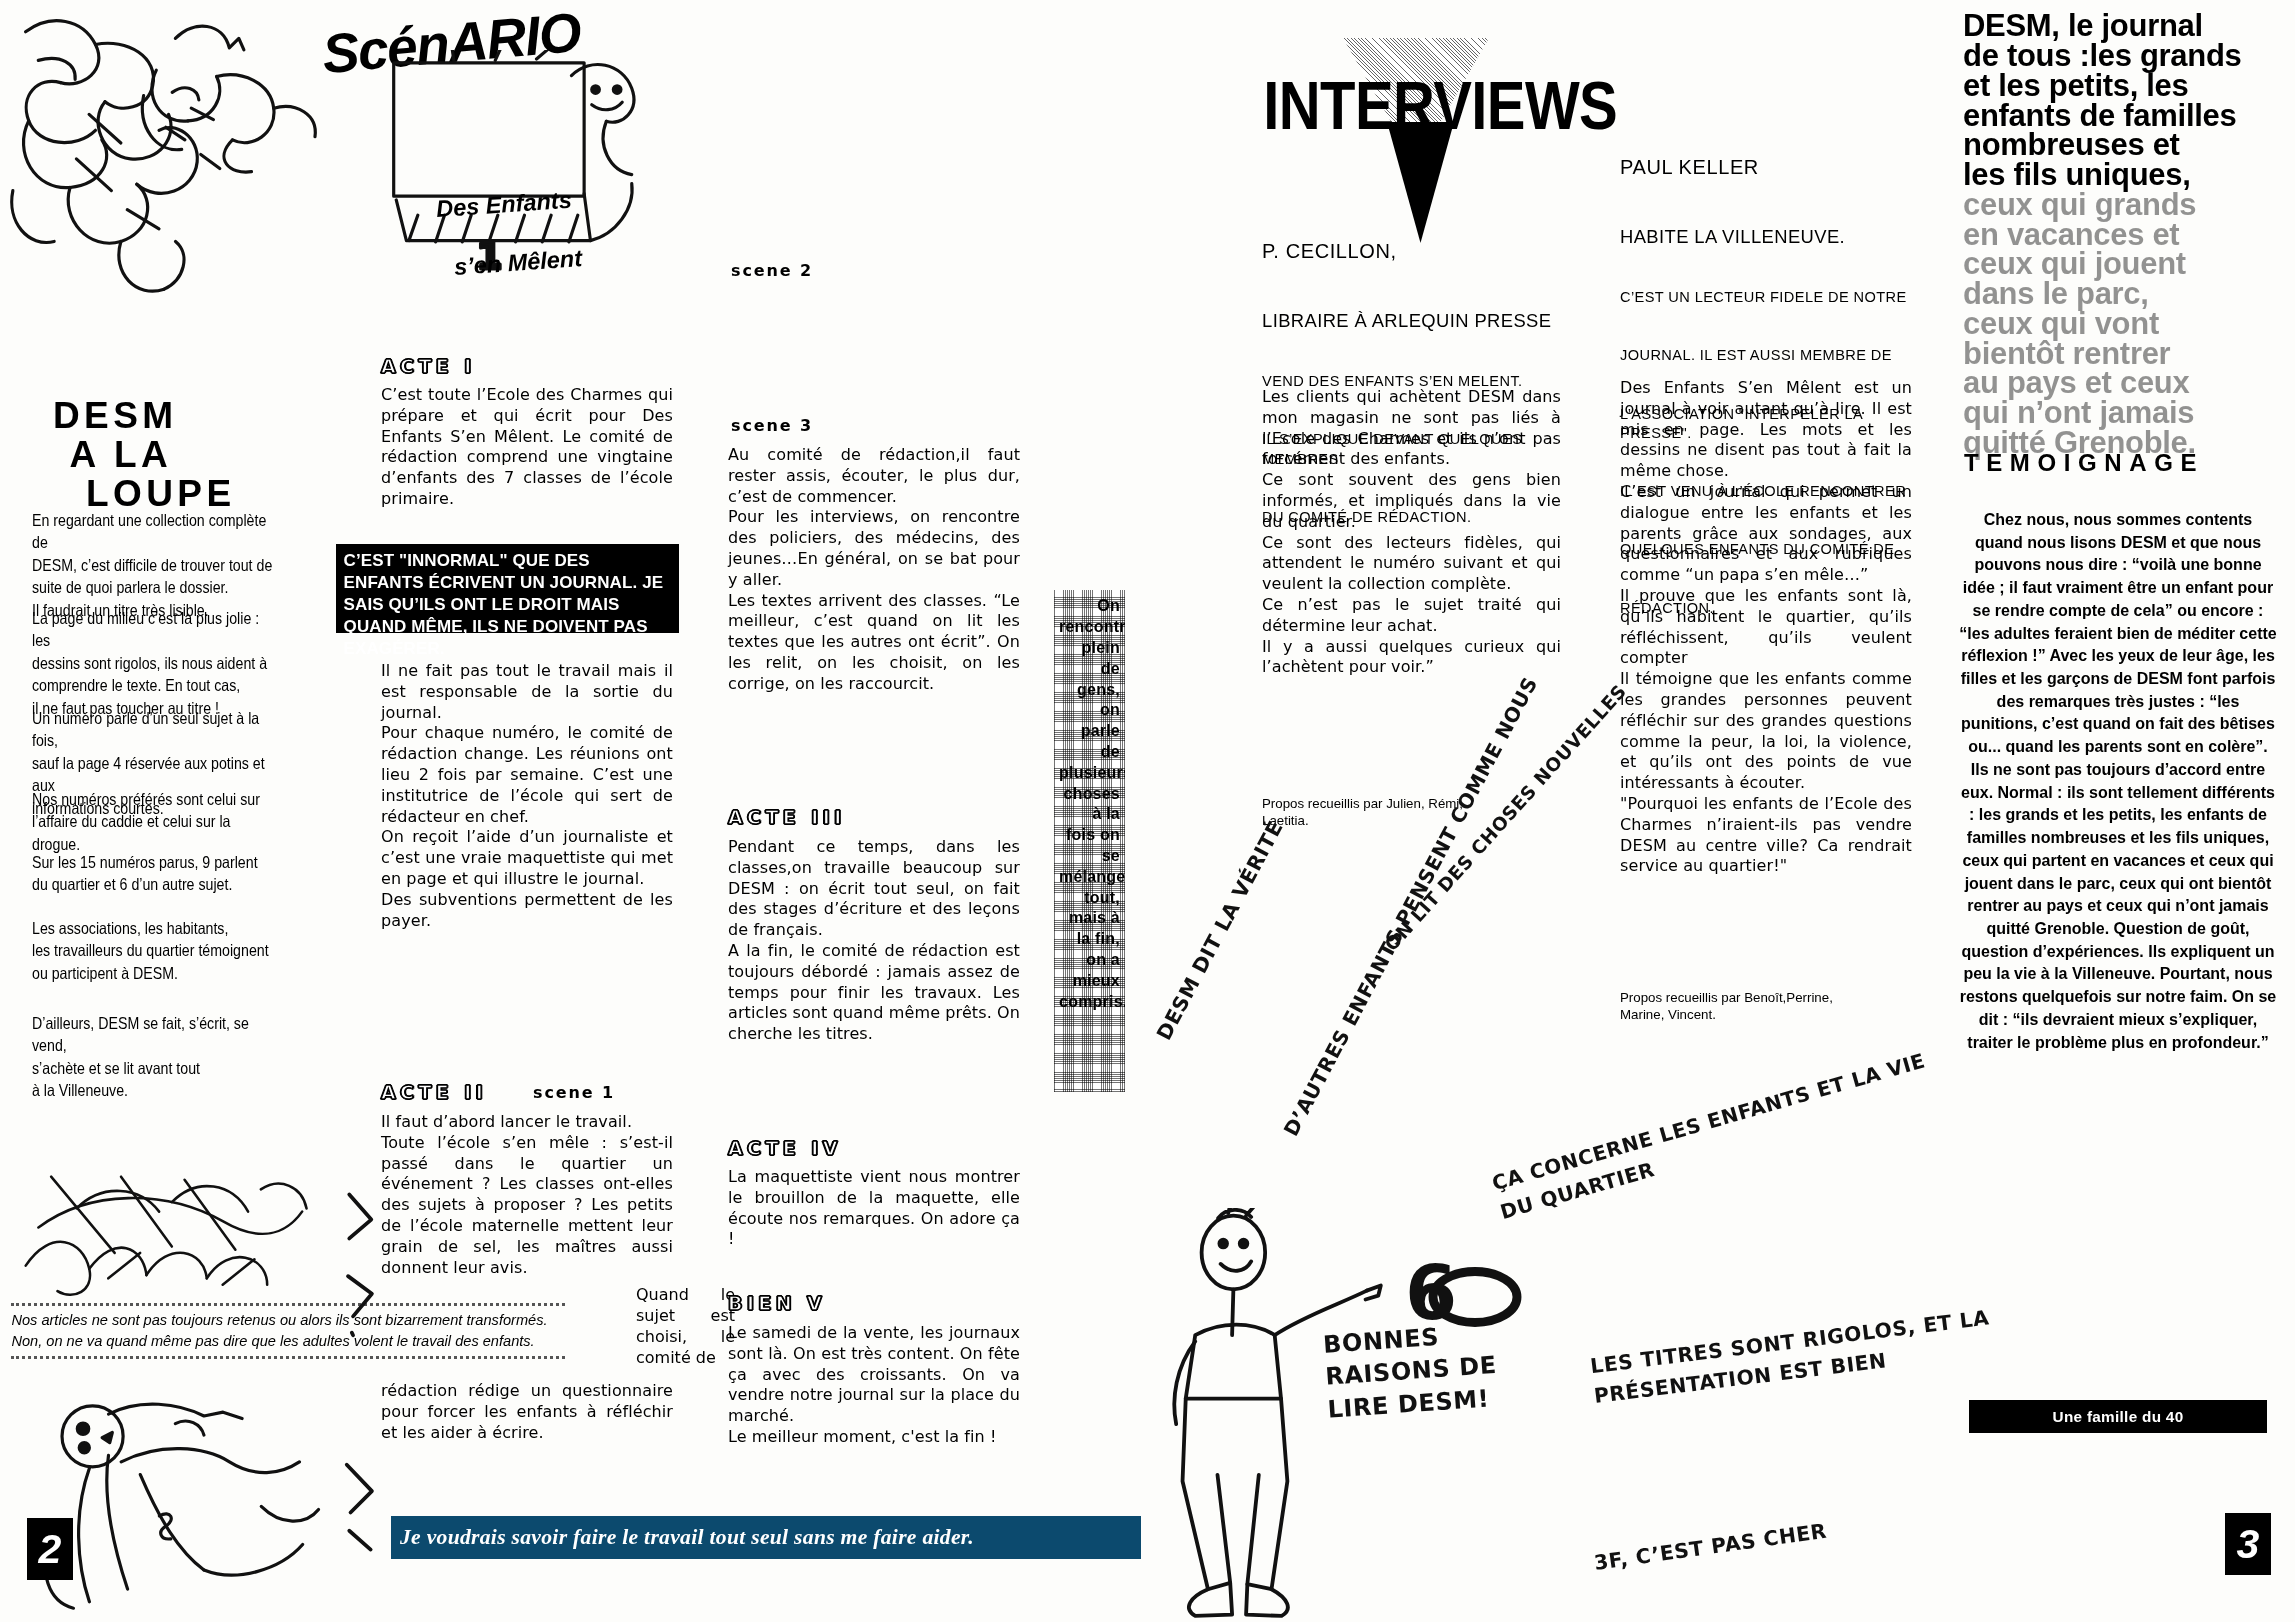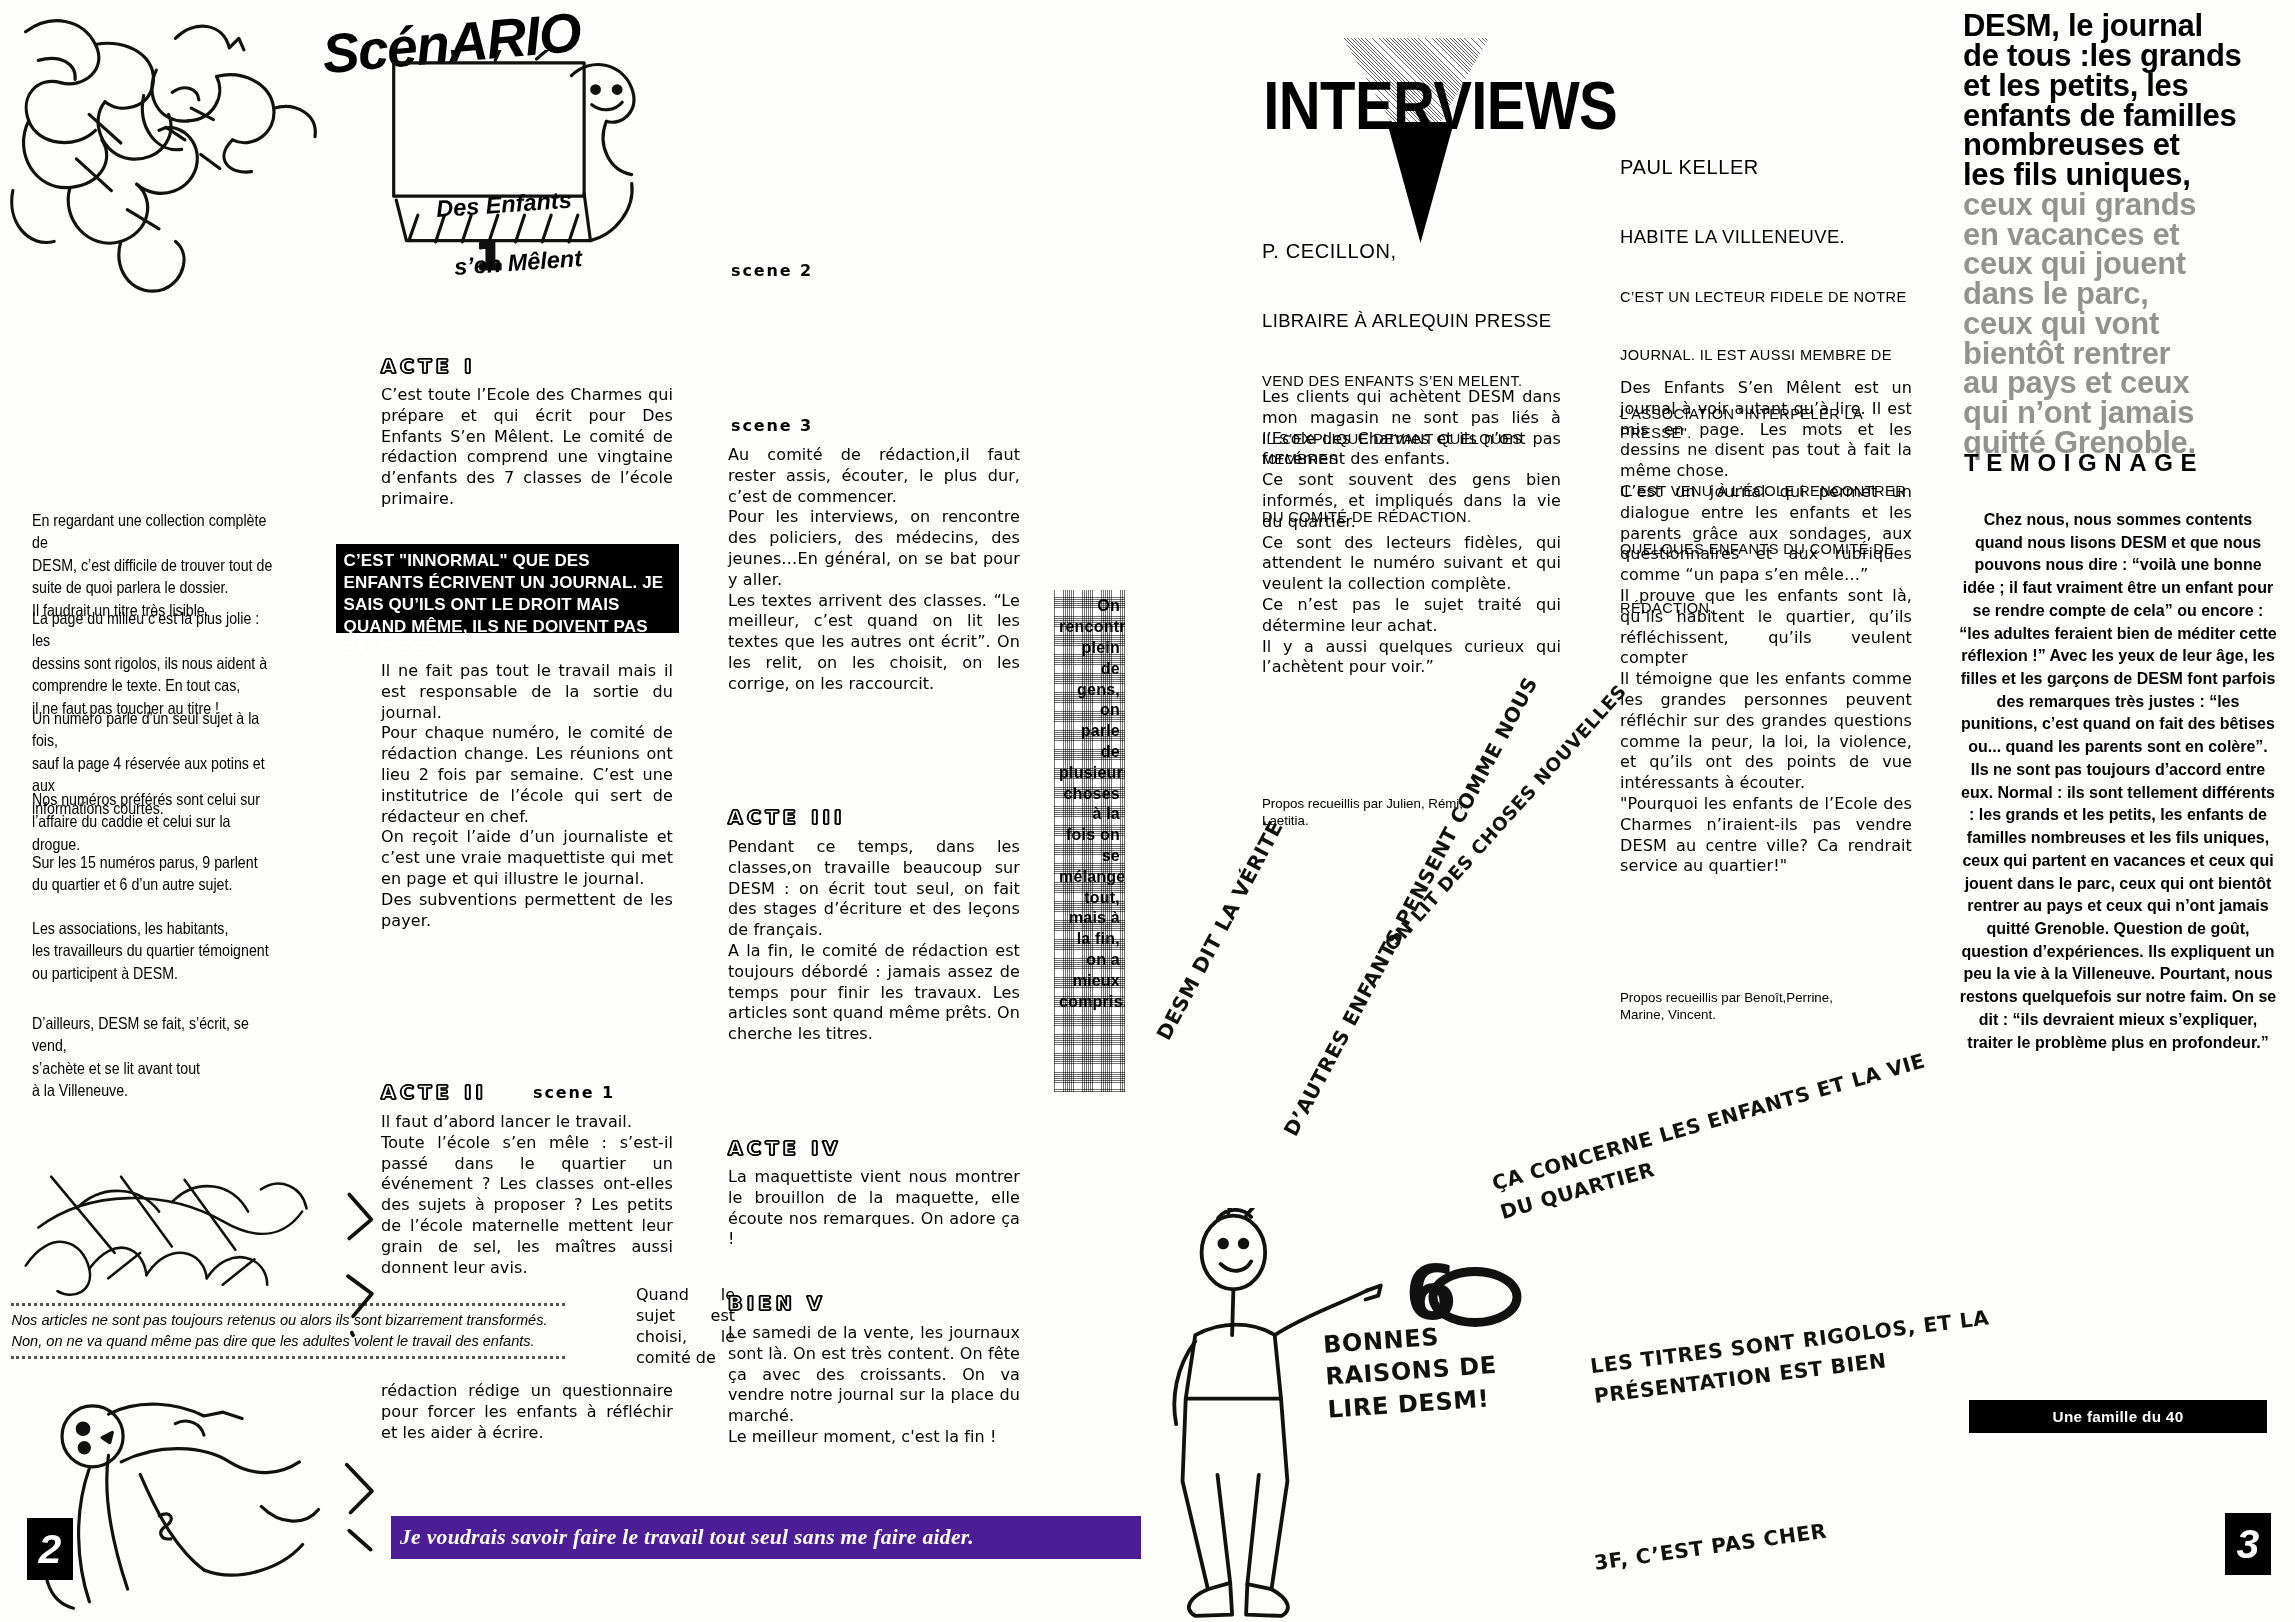--- a/index.html
+++ b/index.html
@@ -26,21 +26,21 @@
         letter-spacing:4.4px;
         color:#fff;-webkit-text-stroke:1.3px #000;text-shadow:
           1.3px 0 0 #000,-1.3px 0 0 #000,0 1.3px 0 #000,0 -1.3px 0 #000;}
   .scene{font-family:"DejaVu Sans",sans-serif;font-weight:800;font-size:16px;
          letter-spacing:1.9px;}
 
   
   .blackbar{position:absolute;background:#000;color:#fff;}
   .blackbar .inner{font-weight:800;font-size:17px;line-height:1.30;
                    letter-spacing:0.1px;padding:5.7px 7.6px 6.4px 7.6px;}
-  .quoteband{position:absolute;background:#4c1d95;color:#fff;
+  .quoteband{position:absolute;background:#0c4a6e;color:#fff;
              font-family:"Liberation Serif","DejaVu Serif",serif;
              font-style:italic;font-weight:700;font-size:21.6px;
              display:flex;align-items:center;padding-left:9px;letter-spacing:0.3px;}
 
   
   .pullq{position:absolute;font-family:"Liberation Sans","DejaVu Sans",sans-serif;
          font-style:italic;font-size:14.6px;line-height:1.42;
          border-top:3.2px dotted #555;border-bottom:3.2px dotted #555;
          padding:4.4px 0 3.8px 0;}
   .pullq.boxr{border-right:3.2px dotted #555;padding-right:5.1px;}
@@ -118,20 +118,25 @@
       <path d="M110 295 C 95 345, 140 395, 190 380 C 235 366, 245 315, 215 290"></path>
       <path d="M215 290 C 250 320, 305 300, 310 255 C 314 215, 275 190, 250 205"></path>
       <path d="M190 380 C 175 430, 215 470, 258 455"></path>
       <path d="M258 455 C 290 440, 300 400, 276 380"></path>
       <path d="M120 250 L 175 300 M 140 180 L 190 225 M 200 330 L 250 360"></path>
       <path d="M60 95 C 95 85, 120 100, 118 125"></path>
       <path d="M20 300 C 10 350, 45 390, 85 380"></path>
     </g>
   </svg>
 
+  <div class="h-desm" style="left:53px;top:397px;">
+    <span>DESM</span><br>
+    <span style="margin-left:16.5px;display:inline-block;">A LA</span><br>
+    <span style="margin-left:33px;display:inline-block;">LOUPE</span>
+  </div>
 
   <div class="tx cond" style="left:32px;top:509px;width:280px;">En regardant une collection complète de
 DESM, c’est difficile de trouver tout de
 suite de quoi parlera le dossier.
 Il faudrait un titre très lisible.</div>
   <div class="tx cond" style="left:32px;top:607px;width:280px;">La page du milieu c’est la plus jolie : les
 dessins sont rigolos, ils nous aident à
 comprendre le texte. En tout cas,
 il ne faut pas toucher au titre !</div>
   <div class="tx cond" style="left:32px;top:707px;width:280px;">Un numéro parle d’un seul sujet à la fois,

